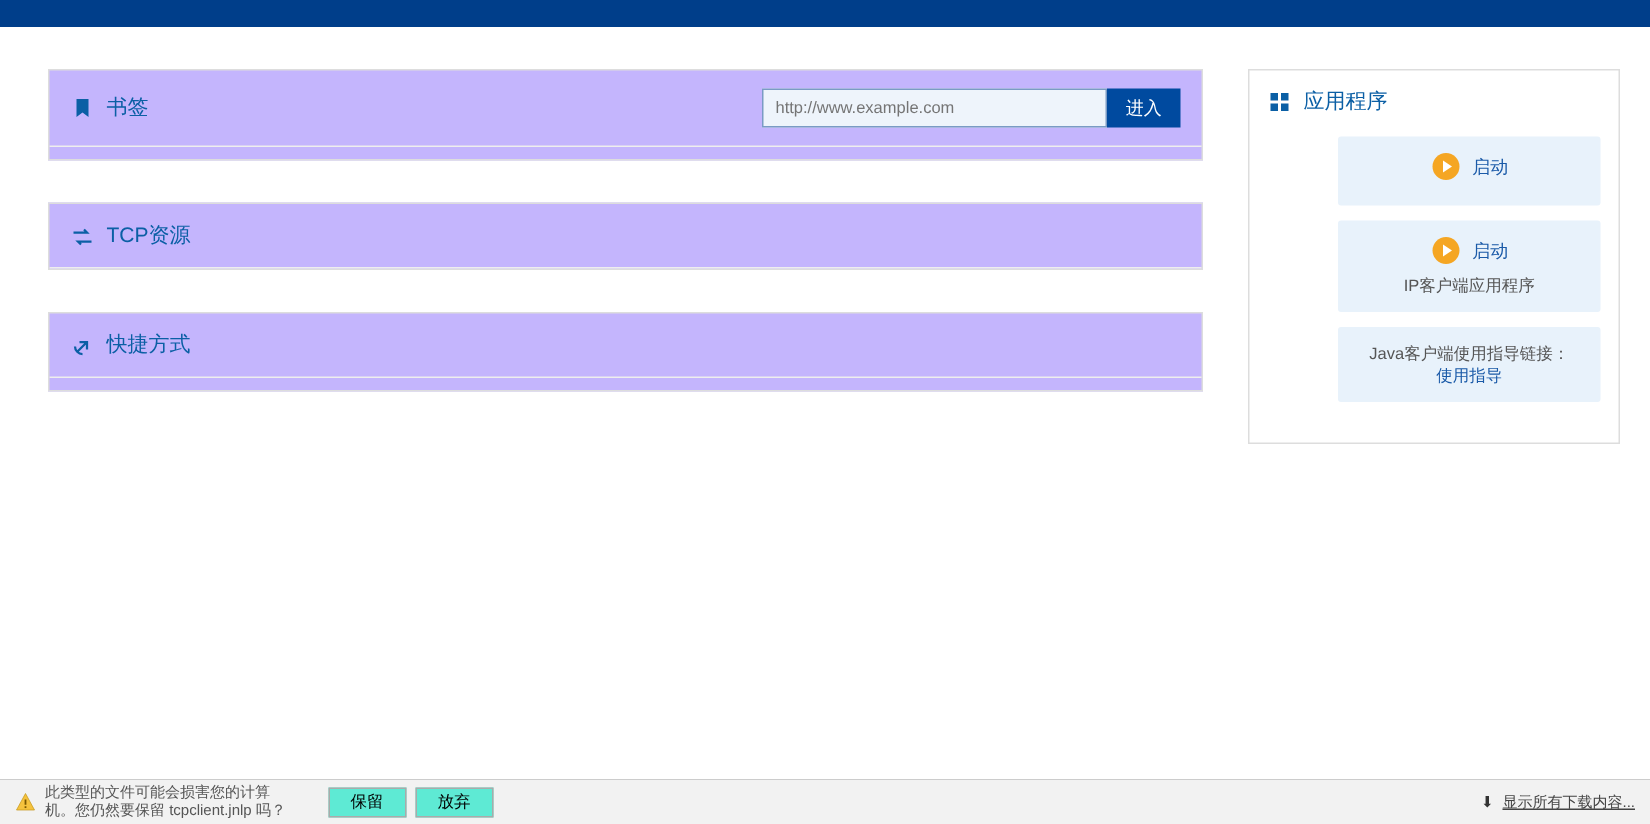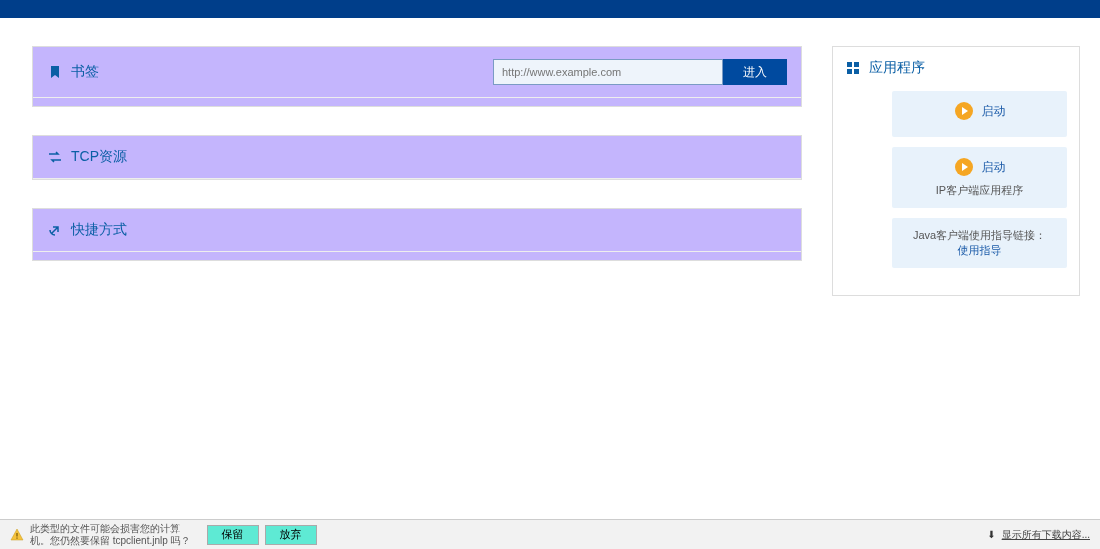--- a/index.html
+++ b/index.html
@@ -2,46 +2,46 @@
 <html><head>
 <meta charset="utf-8">
 <style>
 * { box-sizing: border-box; margin: 0; padding: 0; }
 body { font-family: "Microsoft YaHei", Arial, sans-serif; font-size: 12px; color: #333; background: #fff; }
 .topbar { height: 18px; background: #003e8a; width: 100%; }
 .container { display: flex; padding: 28px 20px 0 32px; gap: 30px; }
 .left-col { flex: 1; }
 .right-col { width: 248px; }
 .panel { border: 1px solid #ddd; background: #c4b5fd; margin-bottom: 28px; }
-.panel-header { display: flex; align-items: center; padding: 12px 14px; border-bottom: 1px solid #eee; }
+.panel-header { display: flex; align-items: flex-end; padding: 12px 14px; border-bottom: 1px solid #eee; }
 .panel-icon { width: 16px; height: 16px; margin-right: 8px; display: inline-flex; align-items: center; justify-content: center; }
 .panel-title { color: #0b5fa5; font-size: 14px; font-weight: normal; }
 .panel-body { padding: 10px 14px 16px 14px; min-height: 20px; }
 .panel-body.empty { min-height: 8px; padding: 4px; }
 
 .bookmark-row { display: flex; align-items: center; }
 .bookmark-left { display: flex; align-items: center; flex: 1; }
 .url-input { width: 230px; height: 26px; border: 1px solid #7a9bc4; background: #eef4fb; padding: 0 8px; font-size: 11px; color: #888; outline: none; }
-.enter-btn { height: 26px; width: 64px; background: #004a9f; color: #fff; border: none; font-size: 12px; cursor: pointer; text-align: center; }
+.enter-btn { height: 26px; width: 49px; background: #004a9f; color: #fff; border: none; font-size: 12px; cursor: pointer; text-align: center; }
 
 .tcp-item { padding: 4px 0; font-size: 12px; color: #333; }
 .tcp-faded { color: #ccc; background: #f5f5f5; padding: 1px 3px; }
 
 .right-panel { border: 1px solid #ddd; padding: 12px; height: 250px; }
 .right-header { display: flex; align-items: center; margin-bottom: 14px; }
 .app-card { background: #e8f2fb; border-radius: 2px; padding: 10px 8px 10px 8px; text-align: center; margin-bottom: 10px; margin-left: 47px; }
 .play-row { display: flex; align-items: center; justify-content: center; gap: 8px; margin-bottom: 6px; }
 .play-icon { width: 20px; height: 20px; }
 .app-launch { color: #1a5aa8; font-size: 12px; }
 .app-sub { font-size: 11px; color: #555; }
 .app-link { color: #1a5aa8; text-decoration: none; font-size: 11px; }
 
 .download-bar { position: fixed; bottom: 0; left: 0; right: 0; height: 30px; background: #f2f2f2; border-top: 1px solid #ccc; display: flex; align-items: center; padding: 0 10px; font-size: 11px; }
 .warn-icon { width: 14px; height: 14px; margin-right: 6px; }
-.dl-text { color: #555; line-height: 1.2; margin-right: 16px; font-size: 10px; }
+.dl-text { color: #555; line-height: 1.2; margin-right: 28px; font-size: 10px; }
 .dl-btn { height: 20px; padding: 0 14px; background: #5eead4; border: 1px solid #aaa; margin-right: 6px; font-size: 11px; cursor: pointer; }
 .dl-right { margin-left: auto; display: flex; align-items: center; gap: 6px; }
 .dl-link { color: #444; text-decoration: underline; font-size: 10px; }
 .arrow-down { font-size: 10px; }
 
 svg { display: block; }
 </style>
 </head>
 <body>
 

